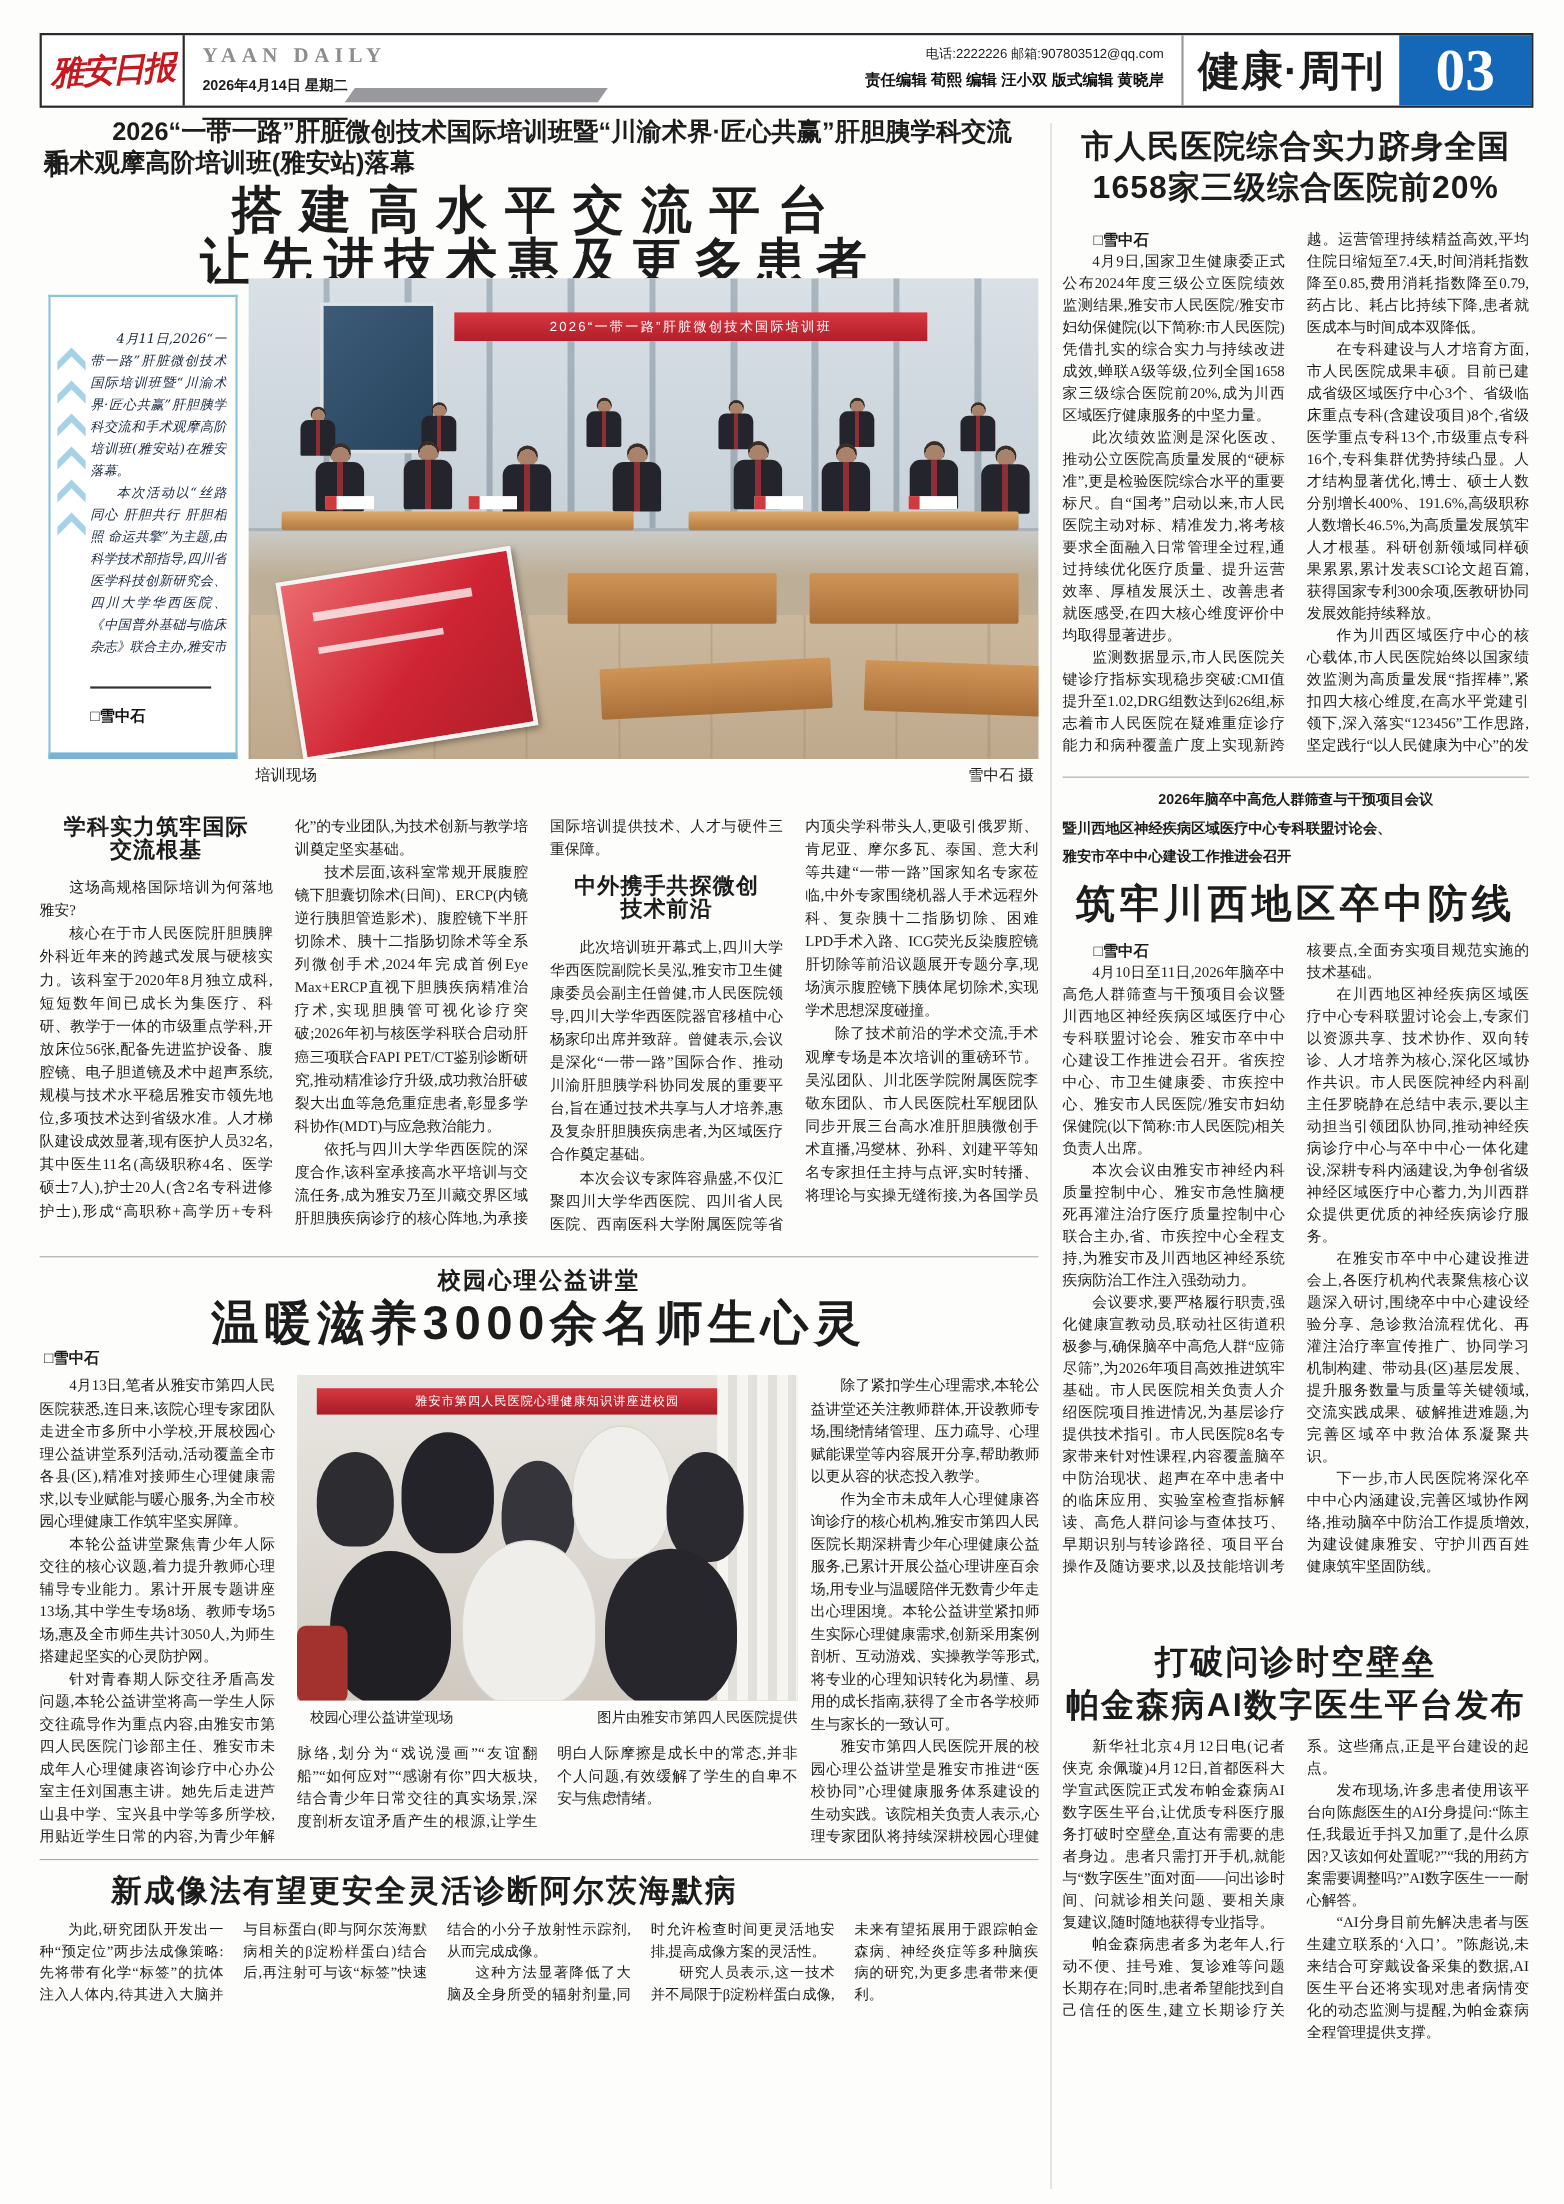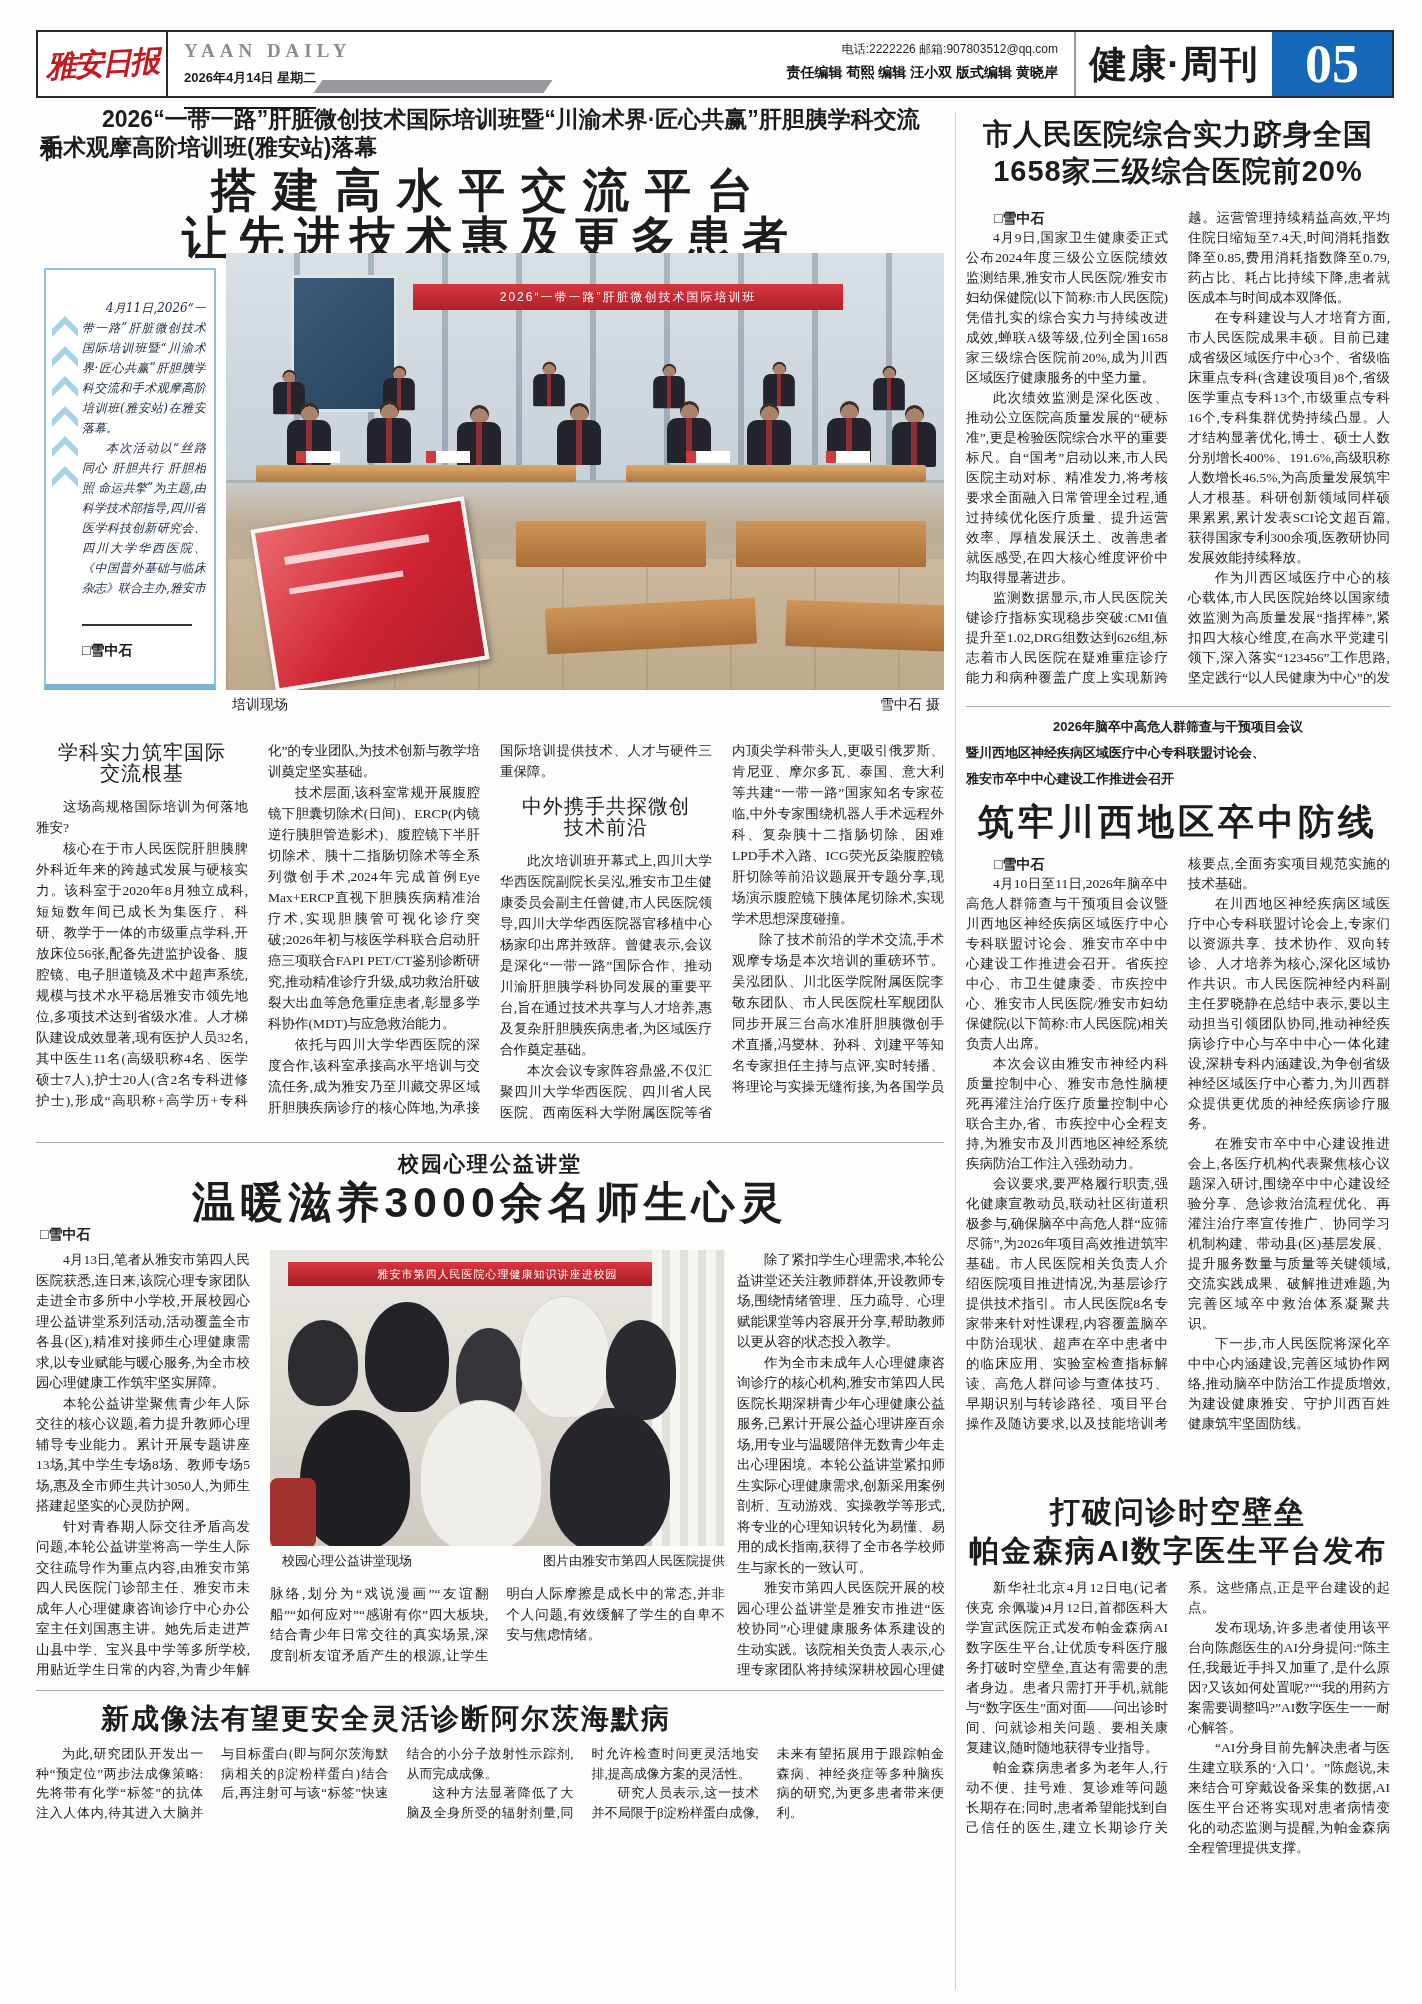--- a/index.html
+++ b/index.html
@@ -53,21 +53,21 @@
   .fig.small{transform:scale(.72);}
   .ph-board{position:absolute;left:5%;bottom:3%;width:29%;height:36%;transform:rotate(-9deg);
      background:linear-gradient(135deg,#ec6a6e 0%,#cf2433 55%,#b01f2a 100%);border:4px solid #f4f4f2;box-shadow:2px 3px 6px rgba(0,0,0,.35);}
   .ph-board i{position:absolute;left:12%;top:18%;width:70%;height:8px;background:rgba(255,255,255,.75);}
   .ph-board i+i{top:38%;width:55%;height:6px;}
   .lead-cap{position:absolute;left:232px;top:696px;width:708px;display:flex;justify-content:space-between;
      font-family:"Liberation Sans",sans-serif;font-size:14px;color:#222;}
   .lead-body{position:absolute;left:36px;top:740px;width:908px;height:398px;overflow:hidden;
      column-count:4;column-gap:20px;font-size:13.5px;line-height:21px;text-align:justify;}
   .lead-body p{margin:0;text-indent:2em;}
-  .lead-body h3{font-family:"Liberation Sans",sans-serif;font-weight:400;font-size:20px;letter-spacing:1px;
+  .lead-body h3{font-family:"Liberation Sans",sans-serif;font-weight:700;font-size:20px;letter-spacing:1px;
      text-align:center;margin:14px 12px 12px;break-inside:avoid;}
   .lead-body h3.first{margin-top:2px;}
   
   .psy-kick{position:absolute;left:36px;top:1150px;width:908px;text-align:center;font-family:"Liberation Sans",sans-serif;font-weight:bold;font-size:21px;letter-spacing:2px;}
   .psy-title{position:absolute;left:36px;top:1174px;width:908px;text-align:center;font-family:"Liberation Sans",sans-serif;font-weight:900;font-size:43px;letter-spacing:5px;}
   .psy-byline{position:absolute;left:40px;top:1226px;font-family:"Liberation Sans",sans-serif;font-weight:bold;font-size:14px;}
   .psy-col{position:absolute;overflow:hidden;font-size:13.5px;line-height:20.5px;text-align:justify;}
   .psy-col p{margin:0;text-indent:2em;}
   .psy-photo{position:absolute;left:270px;top:1250px;width:455px;height:296px;overflow:hidden;
      background:linear-gradient(180deg,#e8e6e1 0%,#ddd9d2 55%,#cfc9c0 100%);}
@@ -112,21 +112,21 @@
       <span class="logo-cn">雅安日报</span>
     </div>
     <div class="cell-mid">
       <span class="mast-en">YAAN DAILY</span>
       <span class="mast-date">2026年4月14日  星期二</span>
       <span class="mast-trap"></span>
       <span class="mast-contact">电话:2222226  邮箱:907803512@qq.com</span>
       <span class="mast-editors">责任编辑 荀熙  编辑 汪小双  版式编辑 黄晓岸</span>
     </div>
     <div class="cell-section">健康·周刊</div>
-    <div class="cell-page">05</div>
+    <div class="cell-page">03</div>
   </div>
 
   <div class="vrule"></div>
 
   <div class="kick1">2026“一带一路”肝脏微创技术国际培训班暨“川渝术界·匠心共赢”肝胆胰学科交流和</div>
   <div class="kick2">手术观摩高阶培训班(雅安站)落幕</div>
   <div class="hl1">搭建高水平交流平台</div>
   <div class="hl2">让先进技术惠及更多患者</div>
 
   <div class="sidebox">

